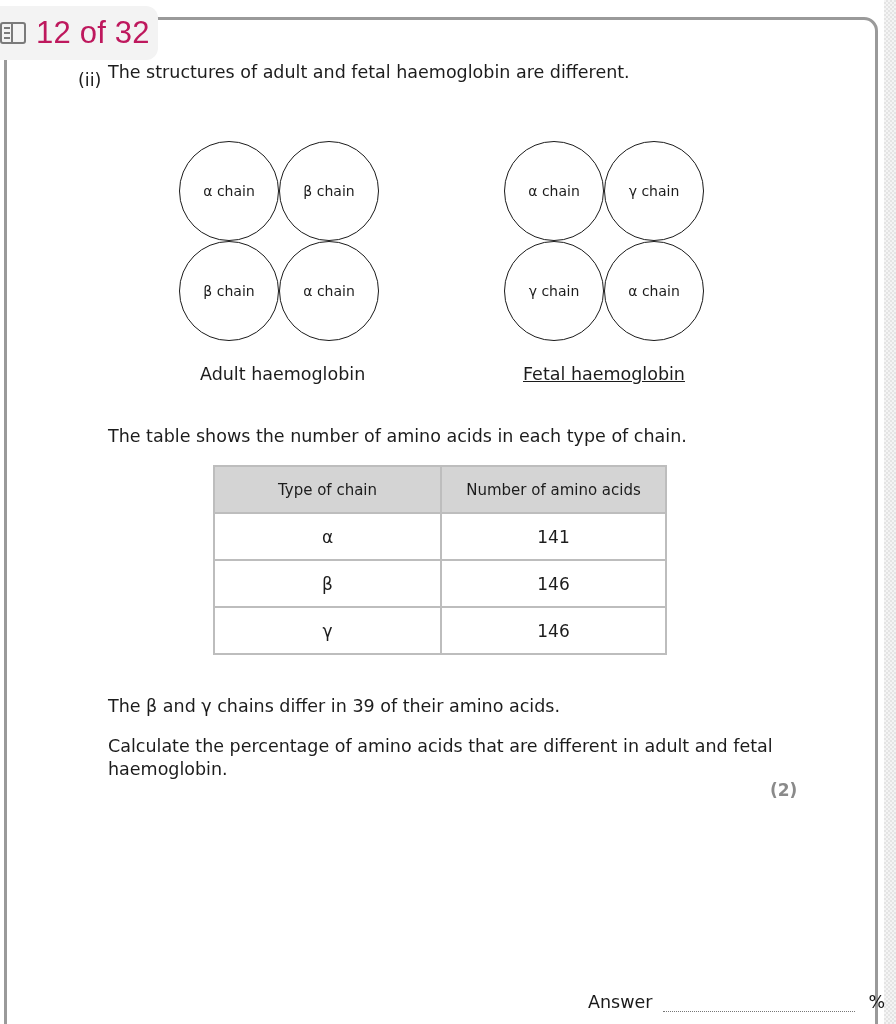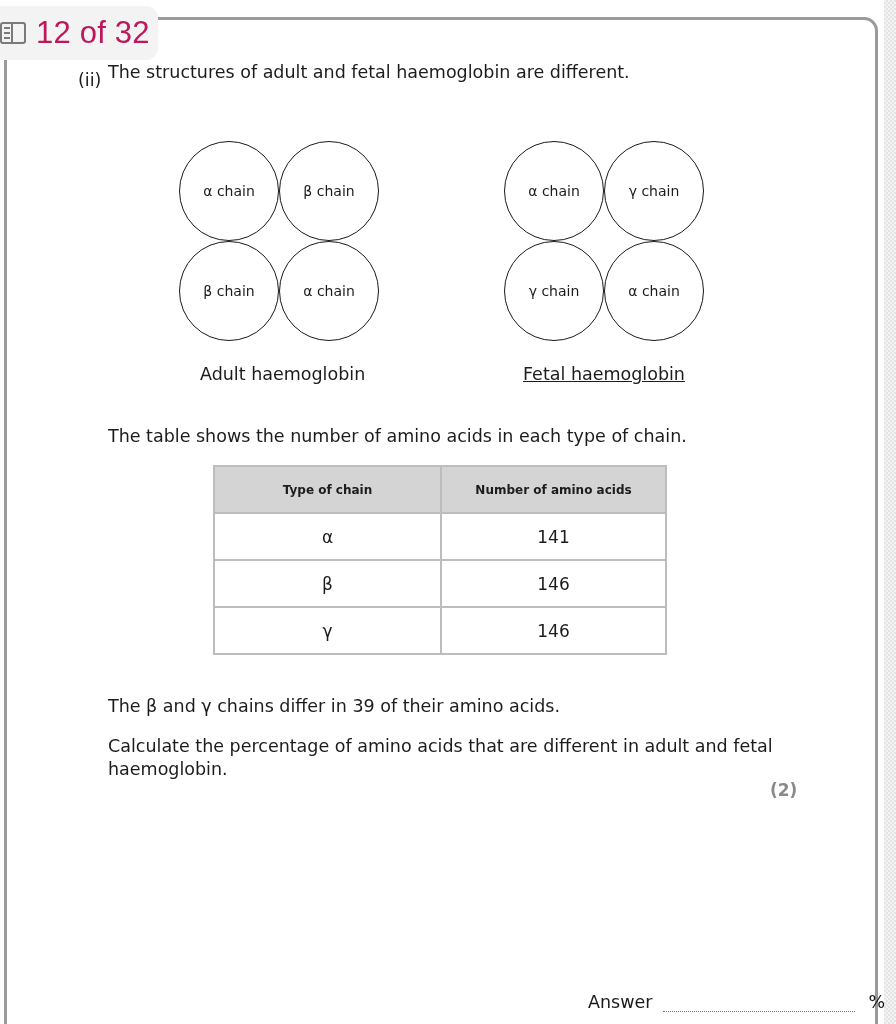--- a/index.html
+++ b/index.html
@@ -68,21 +68,21 @@
 
     
     .data-table {
       position: absolute; left: 213px; top: 465px; width: 454px;
       border-collapse: collapse; font-size: 17px;
     }
     .data-table th, .data-table td {
       border: 2px solid #bdbdbd; text-align: center; height: 47px;
       color: #1c1c1c;
     }
-    .data-table th { background: #d4d4d4; font-weight: bold; font-size: 12px; }
+    .data-table th { background: #d4d4d4; font-weight: normal; font-size: 15px; }
     .data-table th:first-child, .data-table td:first-child { width: 227px; }
 
     .marks { position: absolute; left: 770px; top: 780px; font-size: 17px; font-weight: bold; color: #8a8a8a; }
 
     .answer-row { position: absolute; left: 588px; top: 992px; display: flex; align-items: flex-end; font-size: 17.5px; gap: 7px; }
     .answer-line { width: 192px; height: 16px; border-bottom: 1.5px dotted #777; margin: 0 6px 0 4px; }
   </style>
 </head>
 <body>
 

